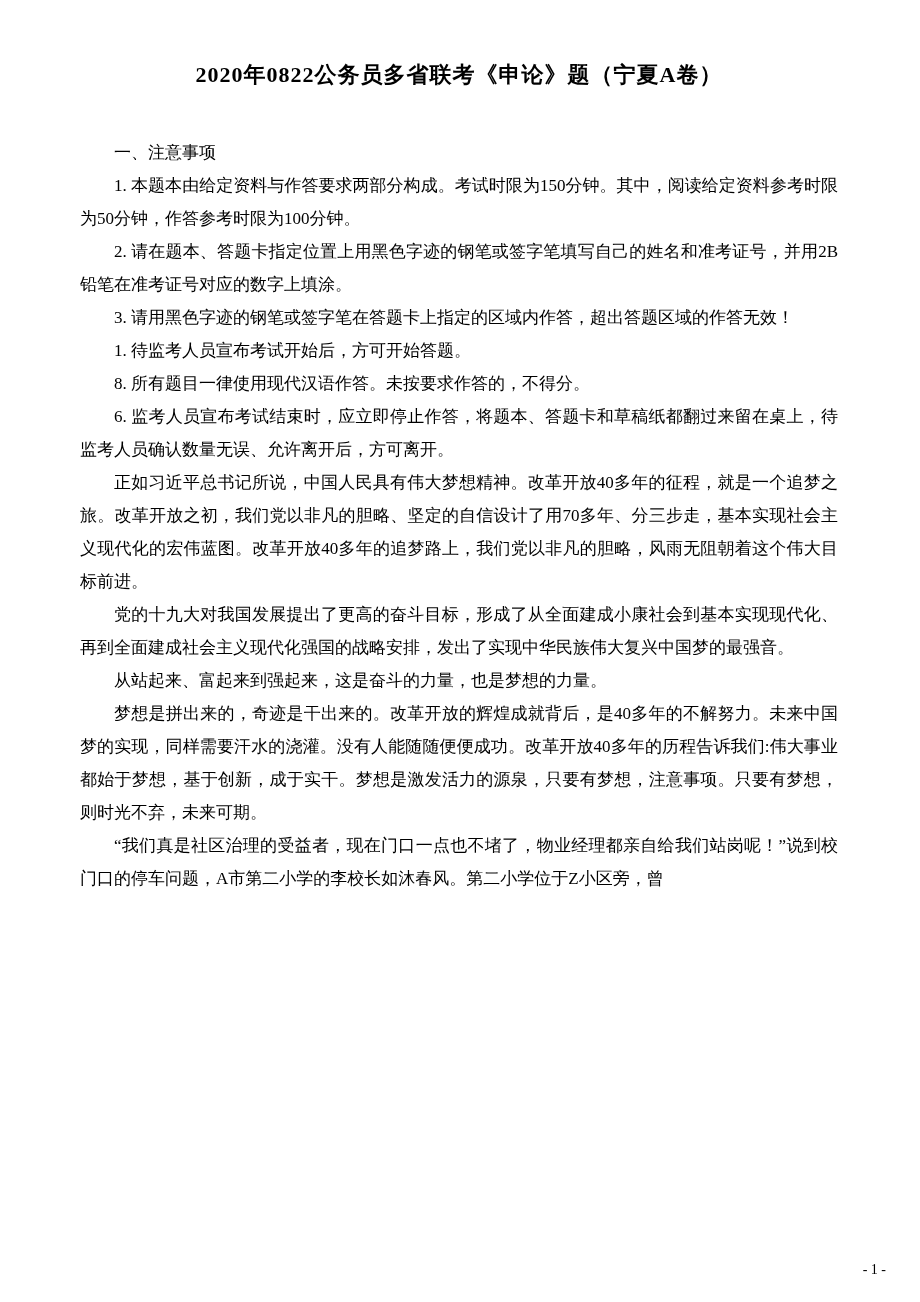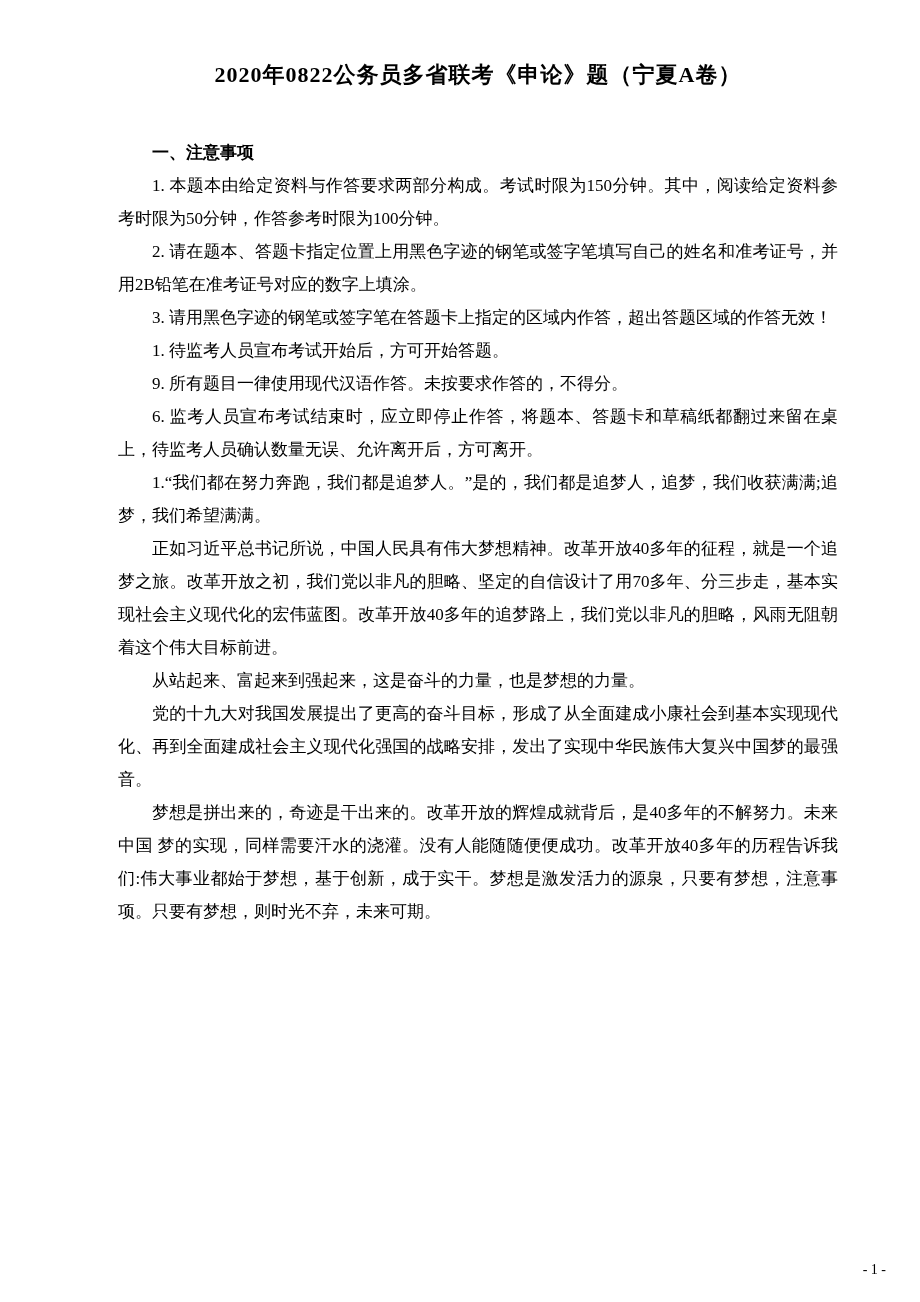--- a/index.html
+++ b/index.html
@@ -11,40 +11,40 @@
     width: 920px;
     font-family: "Liberation Serif", "DejaVu Serif", serif;
     color: #000000;
   }
   .page {
     position: relative;
     box-sizing: border-box;
     width: 920px;
     min-height: 1302px;
     background: #ffffff;
-    padding: 60px 82px 60px 118px;
+    padding: 60px 82px 60px 80px;
   }
   .doc-title {
     font-size: 22px;
     font-weight: bold;
     text-align: center;
     margin: 0 0 46px 0;
     letter-spacing: 1px;
     line-height: 30px;
   }
   .para {
     font-size: 17px;
     line-height: 33px;
     text-indent: 2em;
     margin: 0;
     text-align: justify;
     word-break: break-all;
   }
   .heading {
-    font-weight: bold;
+    font-weight: normal;
   }
   .page-footer {
     position: absolute;
     right: 34px;
     bottom: 24px;
     font-size: 14px;
     font-family: "Liberation Serif", "DejaVu Serif", serif;
   }
 </style>
 </head>
@@ -53,29 +53,29 @@
 <div class="page">
 
   <h1 class="doc-title">2020年0822公务员多省联考《申论》题（宁夏A卷）</h1>
 
   <div>
     <p class="para heading">一、注意事项</p>
     <p class="para">1. 本题本由给定资料与作答要求两部分构成。考试时限为150分钟。其中，阅读给定资料参考时限为50分钟，作答参考时限为100分钟。</p>
     <p class="para">2. 请在题本、答题卡指定位置上用黑色字迹的钢笔或签字笔填写自己的姓名和准考证号，并用2B铅笔在准考证号对应的数字上填涂。</p>
     <p class="para">3. 请用黑色字迹的钢笔或签字笔在答题卡上指定的区域内作答，超出答题区域的作答无效！</p>
     <p class="para">1. 待监考人员宣布考试开始后，方可开始答题。</p>
-    <p class="para">9. 所有题目一律使用现代汉语作答。未按要求作答的，不得分。</p>
+    <p class="para">8. 所有题目一律使用现代汉语作答。未按要求作答的，不得分。</p>
     <p class="para">6. 监考人员宣布考试结束时，应立即停止作答，将题本、答题卡和草稿纸都翻过来留在桌上，待监考人员确认数量无误、允许离开后，方可离开。</p>
   </div>
 
   <div>
 
-    <p class="para">1.“我们都在努力奔跑，我们都是追梦人。”是的，我们都是追梦人，追梦，我们收获满满;追梦，我们希望满满。</p>
     <p class="para">正如习近平总书记所说，中国人民具有伟大梦想精神。改革开放40多年的征程，就是一个追梦之旅。改革开放之初，我们党以非凡的胆略、坚定的自信设计了用70多年、分三步走，基本实现社会主义现代化的宏伟蓝图。改革开放40多年的追梦路上，我们党以非凡的胆略，风雨无阻朝着这个伟大目标前进。</p>
+    <p class="para">党的十九大对我国发展提出了更高的奋斗目标，形成了从全面建成小康社会到基本实现现代化、再到全面建成社会主义现代化强国的战略安排，发出了实现中华民族伟大复兴中国梦的最强音。</p>
     <p class="para">从站起来、富起来到强起来，这是奋斗的力量，也是梦想的力量。</p>
-    <p class="para">党的十九大对我国发展提出了更高的奋斗目标，形成了从全面建成小康社会到基本实现现代化、再到全面建成社会主义现代化强国的战略安排，发出了实现中华民族伟大复兴中国梦的最强音。</p>
     <p class="para">梦想是拼出来的，奇迹是干出来的。改革开放的辉煌成就背后，是40多年的不解努力。未来中国 梦的实现，同样需要汗水的浇灌。没有人能随随便便成功。改革开放40多年的历程告诉我们:伟大事业都始于梦想，基于创新，成于实干。梦想是激发活力的源泉，只要有梦想，注意事项。只要有梦想，则时光不弃，未来可期。</p>
 
+    <p class="para">“我们真是社区治理的受益者，现在门口一点也不堵了，物业经理都亲自给我们站岗呢！”说到校门口的停车问题，A市第二小学的李校长如沐春风。第二小学位于Z小区旁，曾</p>
   </div>
 
   <div class="page-footer">- 1 -</div>
 
 </div>
 
 </body></html>

